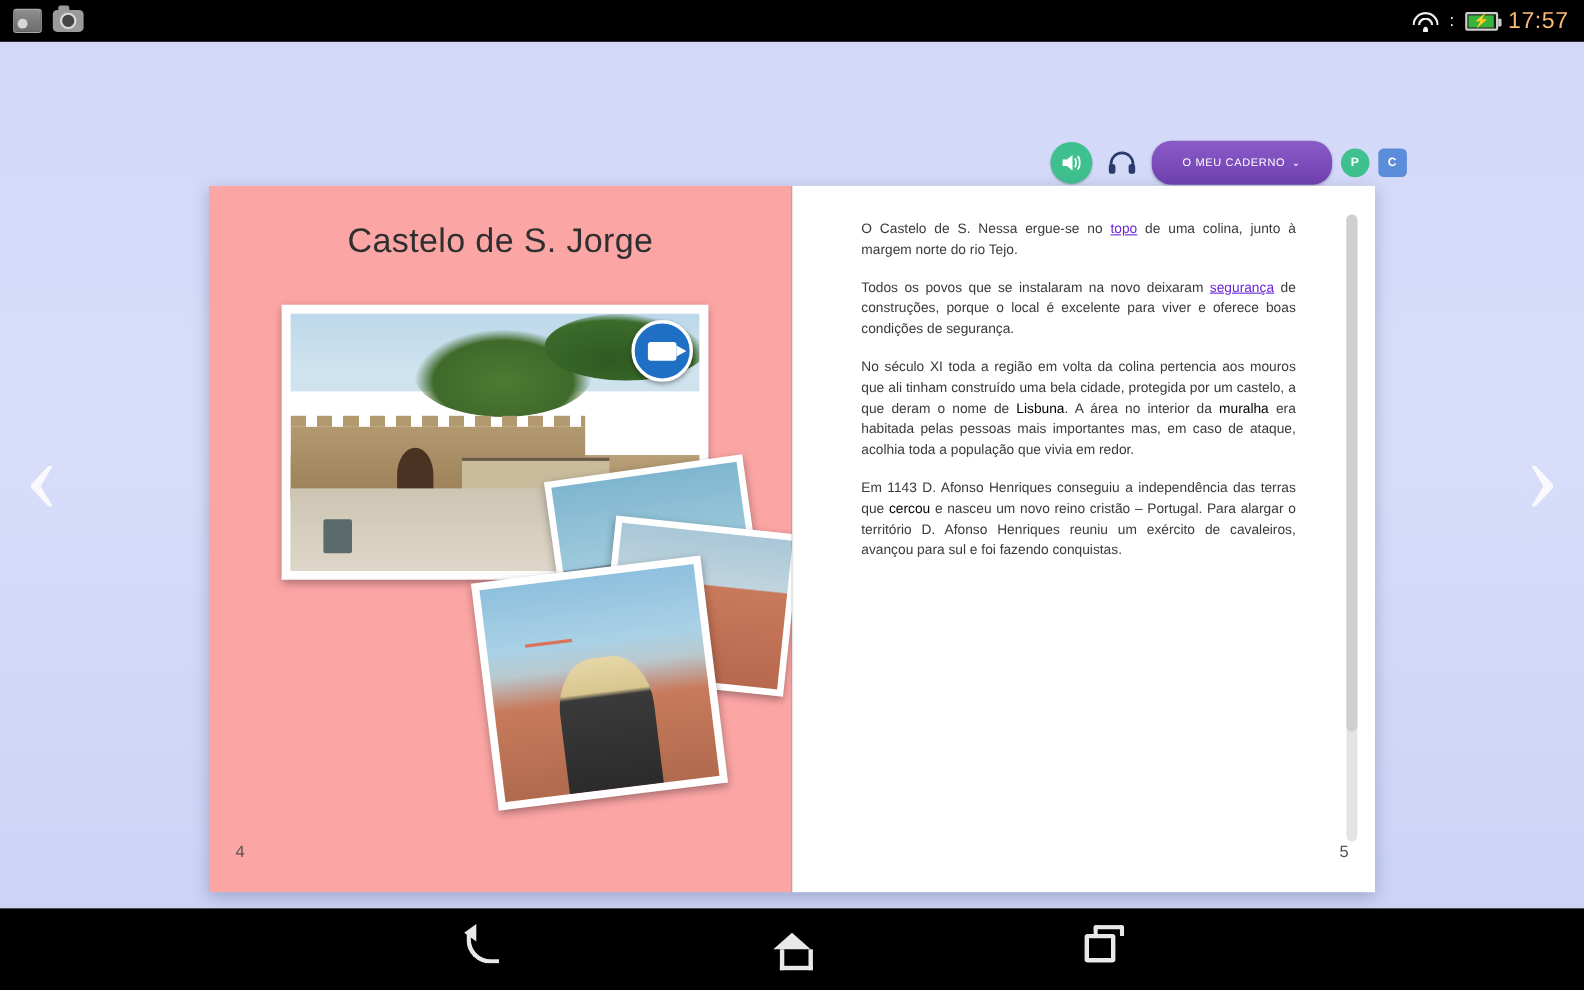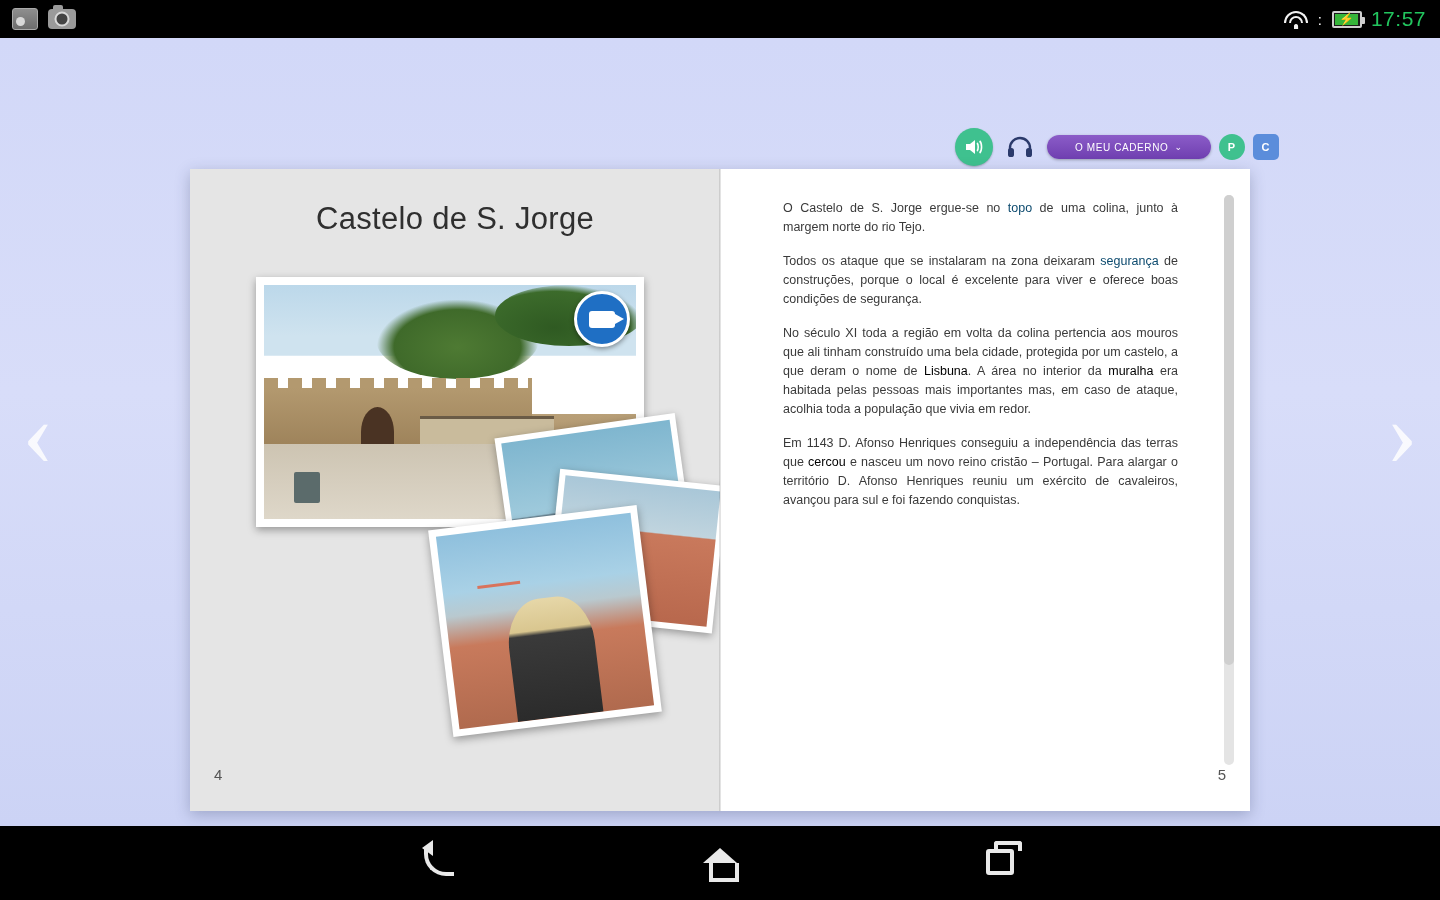--- a/index.html
+++ b/index.html
@@ -75,21 +75,21 @@
     width: 3px; height: 7px; background: #cfcfcf; border-radius: 0 1px 1px 0;
   }
   .batt-fill {
     position: absolute; left: 1px; top: 1px; bottom: 1px; width: 88%;
     background: #36b53a;
   }
   .batt-bolt {
     position: absolute; left: 50%; top: 50%; transform: translate(-50%,-50%);
     color: #fff; font-size: 12px; line-height: 1;
   }
-  .sb-clock { color: #22c55e; font-size: 21px; letter-spacing: .5px; }
+  .sb-clock { color: #fdba74; font-size: 21px; letter-spacing: .5px; }
 
   
   #app {
     position: absolute; top: 38px; left: 0;
     width: 1440px; height: 788px;
     background: #cfd6f7;
     background: linear-gradient(180deg,#d2d8f8 0%, #d8ddf9 45%, #ccd3f5 100%);
     overflow: hidden;
   }
 
@@ -99,21 +99,21 @@
     display: flex; align-items: center; gap: 8px;
   }
   .tb-round {
     width: 38px; height: 38px; border-radius: 50%;
     display: flex; align-items: center; justify-content: center;
     color: #fff; font-size: 17px;
   }
   .tb-speaker { background: #3fc18f; box-shadow: 0 1px 2px rgba(0,0,0,.25); }
   .tb-head { background: transparent; color: #2b3a6b; }
   .notebook-pill {
-    height: 24px; min-width: 130px;
+    height: 40px; min-width: 130px;
     border-radius: 18px;
     background: linear-gradient(180deg,#8b5cc8,#6f3fb0);
     color: #fff; font-size: 10px; letter-spacing: .6px;
     display: flex; align-items: center; justify-content: center; gap: 6px;
     padding: 0 28px;
     box-shadow: 0 1px 3px rgba(0,0,0,.3);
     white-space: nowrap;
   }
   .notebook-pill .caret { font-size: 9px; }
   .tb-small {
@@ -126,21 +126,21 @@
 
   
   #book {
     position: absolute; top: 131px; left: 190px;
     width: 1060px; height: 642px;
     background: #fff;
     box-shadow: 0 4px 14px rgba(40,50,90,.28);
     display: flex;
   }
   .page { position: relative; height: 100%; }
-  .page-left { width: 530px; background: #e5e5e5; }
+  .page-left { width: 530px; background: #fca5a5; }
   .page-right { width: 530px; background: #fff; border-left: 1px solid #e3e3e3; }
   #spine {
     position: absolute; left: 529px; top: 0; width: 3px; height: 642px;
     background: linear-gradient(90deg, rgba(0,0,0,.12), rgba(0,0,0,.02));
   }
 
   .page-title {
     position: absolute; top: 32px; left: 0; width: 100%;
     text-align: center;
     font-size: 31px; color: #2f2f2f; font-weight: 400;
@@ -260,21 +260,21 @@
   .page-num.right { right: 24px; }
 
   
   #text-col {
     position: absolute; left: 62px; top: 30px; width: 395px;
   }
   #text-col p {
     font-size: 12.5px; line-height: 19px; color: #3a3a3a;
     text-align: justify; margin-bottom: 15px;
   }
-  .hl-green { color: #0c4a6e; }
+  .hl-green { color: #6d28d9; text-decoration: underline; }
   .hl-orange { color: #000000; }
 
   
   #page-scroll {
     position: absolute; right: 16px; top: 26px;
     width: 10px; height: 570px; background: #e4e4e4; border-radius: 5px;
   }
   #page-scroll .thumb {
     position: absolute; left: 0; top: 0; width: 10px; height: 470px;
     background: #cfcfcf; border-radius: 5px;
@@ -450,22 +450,22 @@
 
         </div>
 
         <div class="page-num left">4</div>
       </div>
 
       <div id="spine"></div>
 
       <div class="page page-right">
         <div id="text-col">
-            <p><span>O Castelo de S. Jorge ergue-se no </span><span class="hl-green">topo</span><span> de uma colina, junto à margem norte do rio Tejo.</span></p>
-            <p><span>Todos os ataque que se instalaram na zona deixaram </span><span class="hl-green">segurança</span><span> de construções, porque o local é excelente para viver e oferece boas condições de segurança.</span></p>
+            <p><span>O Castelo de S. Nessa ergue-se no </span><span class="hl-green">topo</span><span> de uma colina, junto à margem norte do rio Tejo.</span></p>
+            <p><span>Todos os povos que se instalaram na novo deixaram </span><span class="hl-green">segurança</span><span> de construções, porque o local é excelente para viver e oferece boas condições de segurança.</span></p>
             <p><span>No século XI toda a região em volta da colina pertencia aos mouros que ali tinham construído uma bela cidade, protegida por um castelo, a que deram o nome de </span><span class="hl-orange">Lisbuna</span><span>. A área no interior da </span><span class="hl-orange">muralha</span><span> era habitada pelas pessoas mais importantes mas, em caso de ataque, acolhia toda a população que vivia em redor.</span></p>
             <p><span>Em 1143 D. Afonso Henriques conseguiu a independência das terras que </span><span class="hl-orange">cercou</span><span> e nasceu um novo reino cristão – Portugal. Para alargar o território D. Afonso Henriques reuniu um exército de cavaleiros, avançou para sul e foi fazendo conquistas.</span></p>
           </div>
 
         <div id="page-scroll">
           <div class="thumb"></div>
         </div>
 
         <div class="page-num right">5</div>
       </div>

